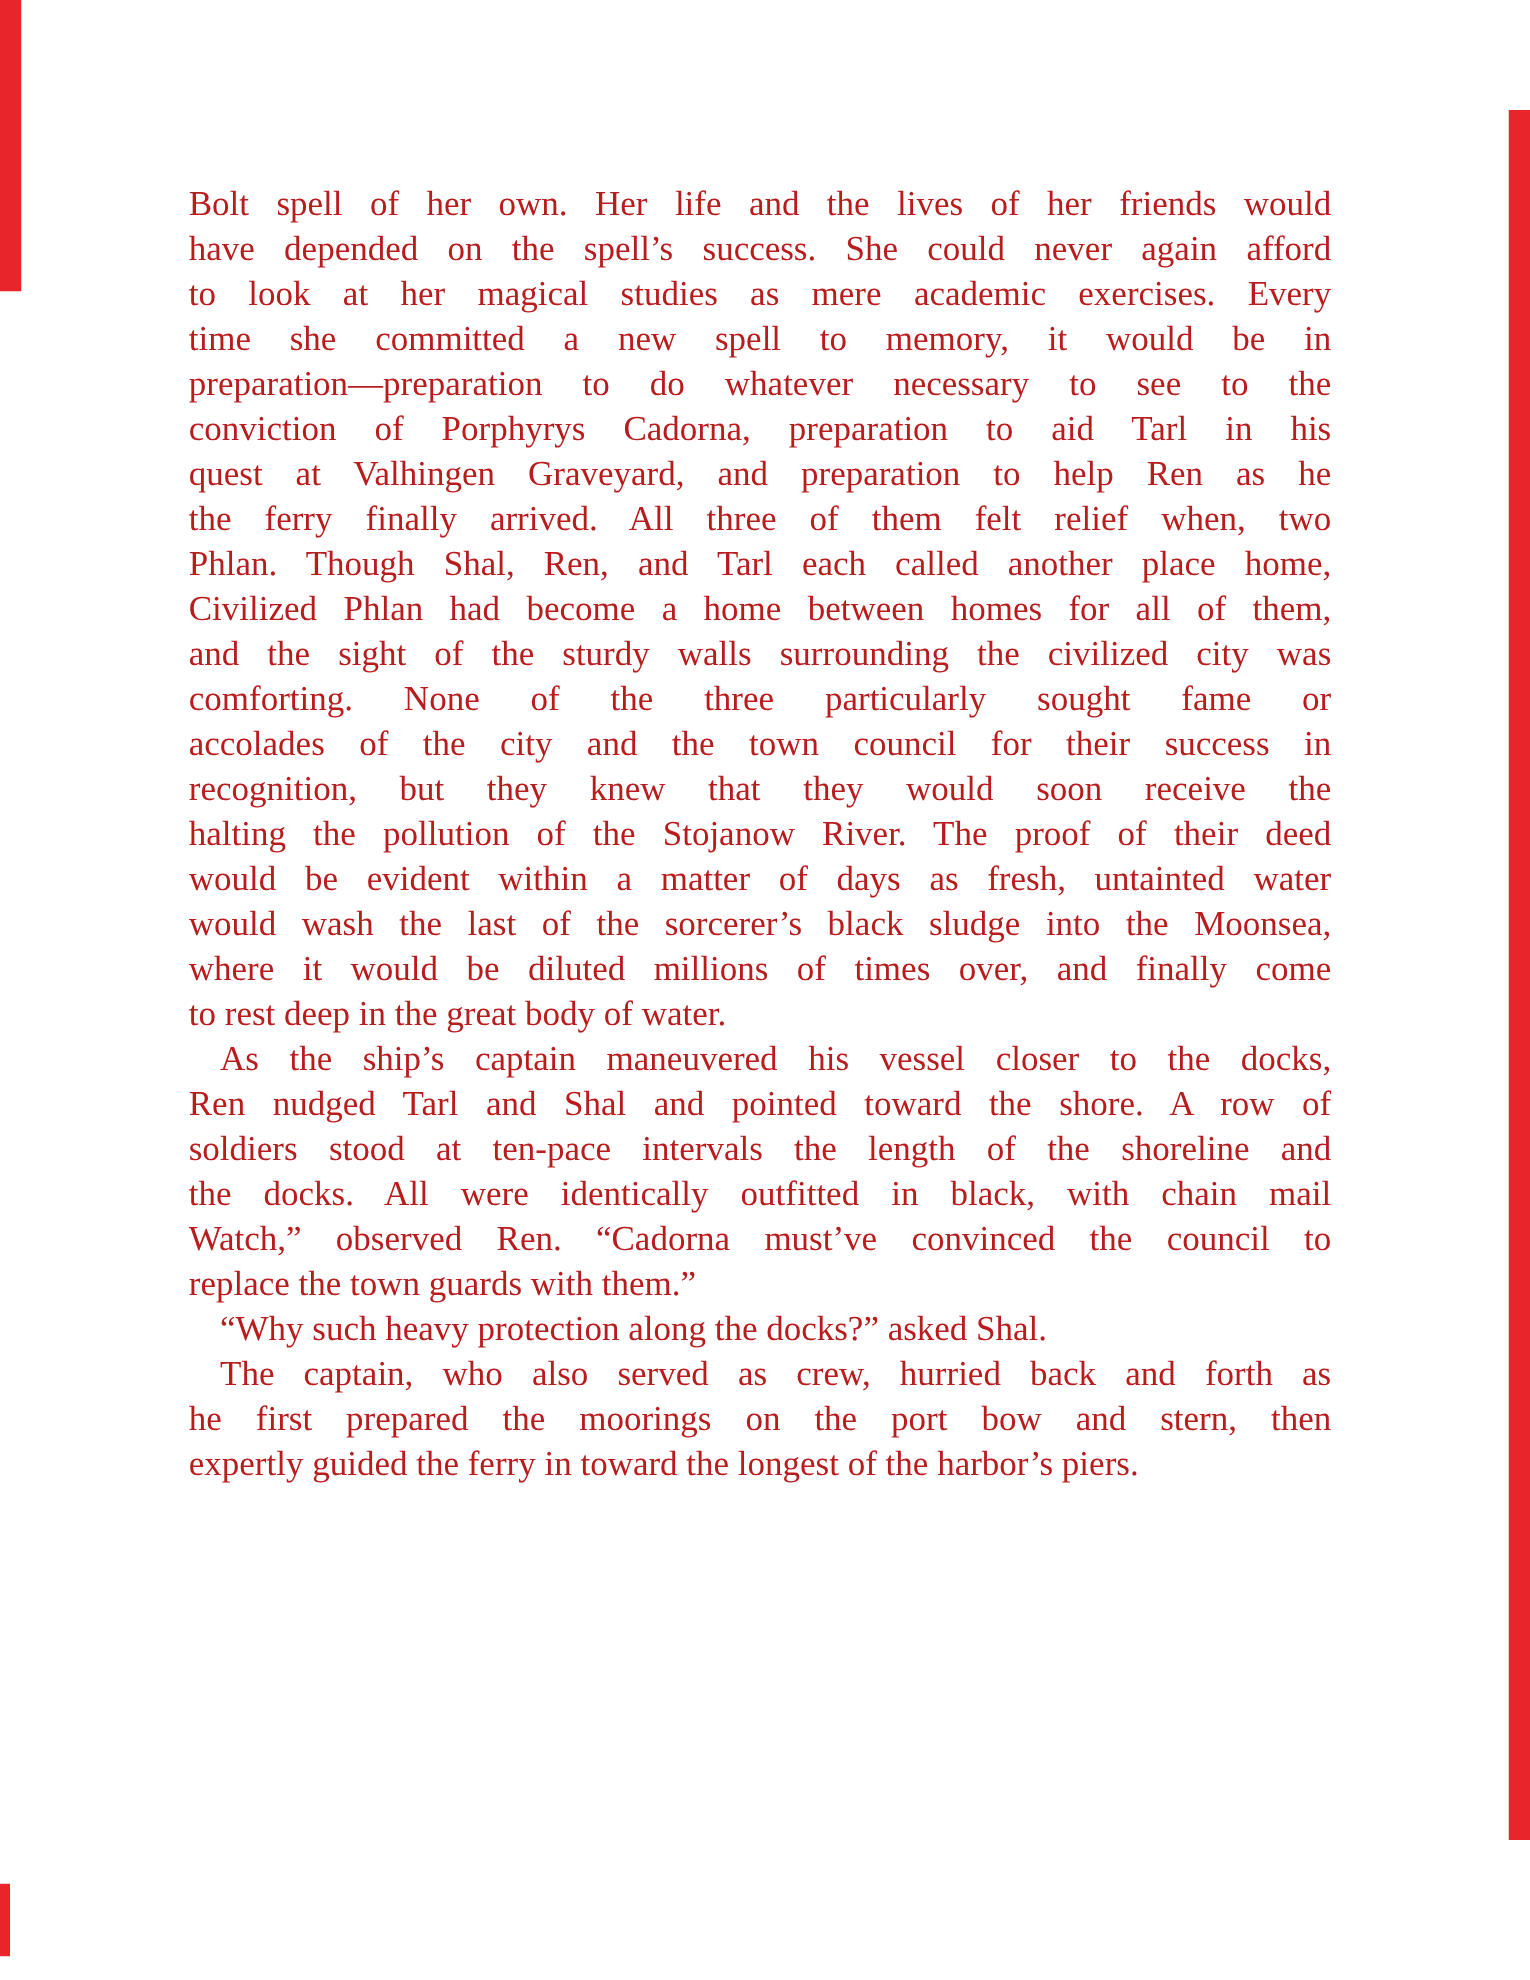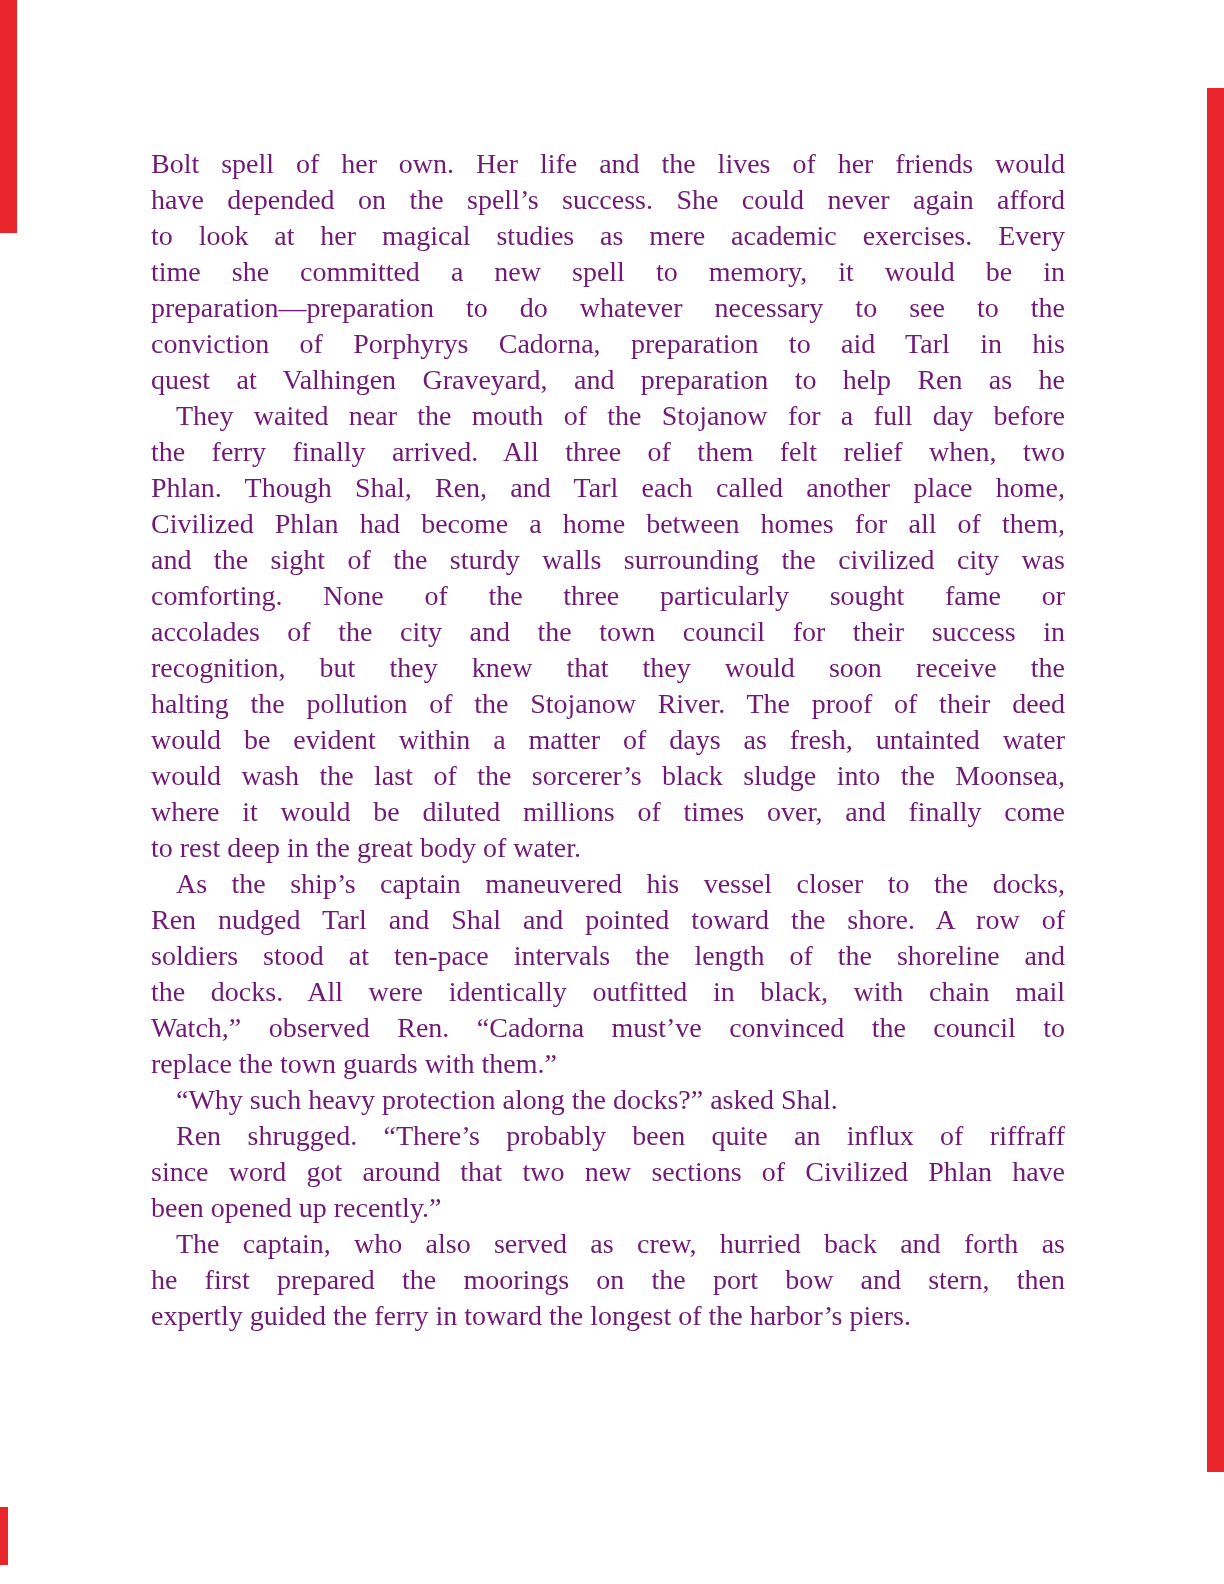--- a/index.html
+++ b/index.html
@@ -44,32 +44,31 @@
   .line.indent { text-indent: 25px; }
 </style>
 </head>
 <body>
 
 <div class="book-page">
   <div class="edge-bleed top-left" data-bind-style="backgroundColor:page.edge_bleed_color" style="background-color: rgb(232, 37, 42);"></div>
   <div class="edge-bleed right" data-bind-style="backgroundColor:page.edge_bleed_color" style="background-color: rgb(232, 37, 42);"></div>
   <div class="edge-bleed bot-left" data-bind-style="backgroundColor:page.edge_bleed_color" style="background-color: rgb(232, 37, 42);"></div>
 
-  <div class="page-text" style="color: #701a75;">
+  <div class="page-text" style="color: #b91c1c;">
       <div class="paragraph">
         <div class="line">Bolt spell of her own. Her life and the lives of her friends would</div>
         <div class="line">have depended on the spell’s success. She could never again afford</div>
         <div class="line">to look at her magical studies as mere academic exercises. Every</div>
         <div class="line">time she committed a new spell to memory, it would be in</div>
         <div class="line">preparation—preparation to do whatever necessary to see to the</div>
         <div class="line">conviction of Porphyrys Cadorna, preparation to aid Tarl in his</div>
         <div class="line">quest at Valhingen Graveyard, and preparation to help Ren as he</div>
       </div>
       <div class="paragraph">
-        <div class="line indent">They waited near the mouth of the Stojanow for a full day before</div>
         <div class="line">the ferry finally arrived. All three of them felt relief when, two</div>
         <div class="line">Phlan. Though Shal, Ren, and Tarl each called another place home,</div>
         <div class="line">Civilized Phlan had become a home between homes for all of them,</div>
         <div class="line">and the sight of the sturdy walls surrounding the civilized city was</div>
         <div class="line">comforting. None of the three particularly sought fame or</div>
         <div class="line">accolades of the city and the town council for their success in</div>
         <div class="line">recognition, but they knew that they would soon receive the</div>
         <div class="line">halting the pollution of the Stojanow River. The proof of their deed</div>
         <div class="line">would be evident within a matter of days as fresh, untainted water</div>
         <div class="line">would wash the last of the sorcerer’s black sludge into the Moonsea,</div>
@@ -81,23 +80,18 @@
         <div class="line">Ren nudged Tarl and Shal and pointed toward the shore. A row of</div>
         <div class="line">soldiers stood at ten-pace intervals the length of the shoreline and</div>
         <div class="line">the docks. All were identically outfitted in black, with chain mail</div>
         <div class="line">Watch,” observed Ren. “Cadorna must’ve convinced the council to</div>
         <div class="line last">replace the town guards with them.”</div>
       </div>
       <div class="paragraph">
         <div class="line last indent">“Why such heavy protection along the docks?” asked Shal.</div>
       </div>
       <div class="paragraph">
-        <div class="line indent">Ren shrugged. “There’s probably been quite an influx of riffraff</div>
-        <div class="line">since word got around that two new sections of Civilized Phlan have</div>
-        <div class="line last">been opened up recently.”</div>
-      </div>
-      <div class="paragraph">
         <div class="line indent">The captain, who also served as crew, hurried back and forth as</div>
         <div class="line">he first prepared the moorings on the port bow and stern, then</div>
         <div class="line last">expertly guided the ferry in toward the longest of the harbor’s piers.</div>
       </div>
     </div>
 </div>
 
 </body></html>

